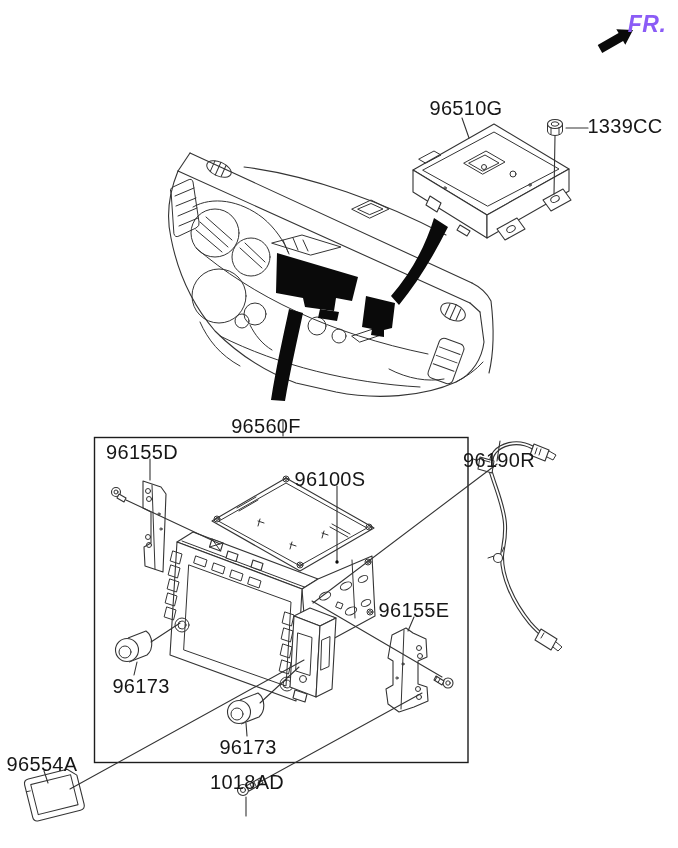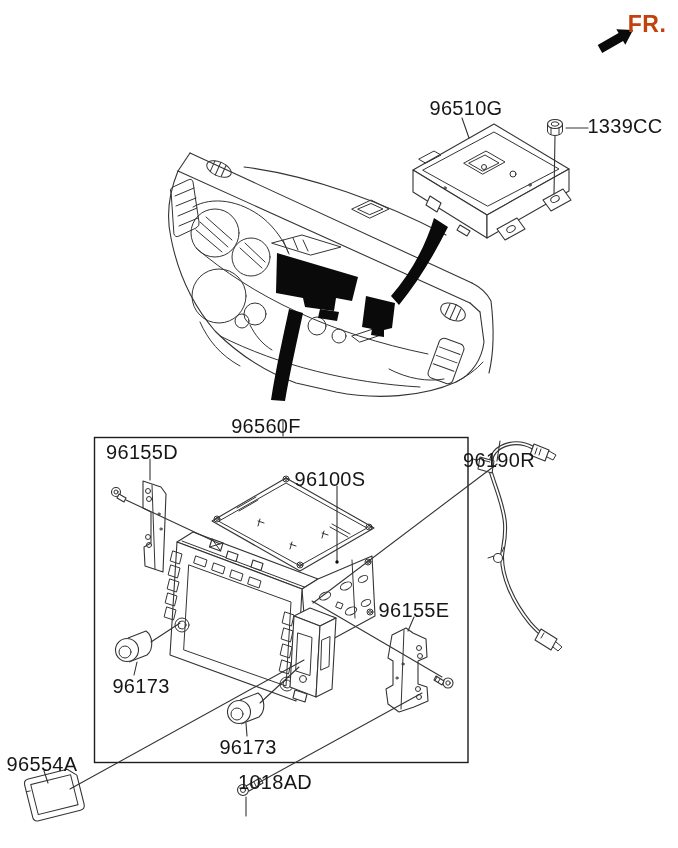--- a/index.html
+++ b/index.html
@@ -2,21 +2,21 @@
 <html><head>
 <meta charset="utf-8">
 <style>
   html,body{margin:0;padding:0;background:#fff;}
   .stage{position:relative;width:678px;height:848px;background:#ffffff;overflow:hidden;
          font-family:"Liberation Sans",sans-serif;color:#161616;}
   .stage svg{position:absolute;left:0;top:0;}
   .pl{position:absolute;transform:translateX(-50%);font-size:20px;line-height:1.05;
       letter-spacing:.3px;white-space:nowrap;color:#161616;}
   .fr-label{position:absolute;transform:translateX(-50%);font-size:23px;font-weight:bold;
-      letter-spacing:.5px;color:#c2410c;}
+      letter-spacing:.5px;color:#8b5cf6;font-style:italic;}
   .thin{stroke:#343434;stroke-width:1.1;fill:none;stroke-linecap:round;stroke-linejoin:round;}
   .thin2{stroke:#343434;stroke-width:1;fill:none;stroke-linecap:round;stroke-linejoin:round;}
   .face{stroke:#343434;stroke-width:1.1;fill:#ffffff;stroke-linejoin:round;}
   .solid{fill:#0a0a0a;stroke:none;}
   .frame{stroke:#1d1d1d;stroke-width:1.4;fill:none;}
   .cableOuter{stroke:#343434;stroke-width:4;fill:none;stroke-linecap:round;}
   .cableInner{stroke:#ffffff;stroke-width:1.8;fill:none;stroke-linecap:round;}
 </style>
 </head>
 <body>
@@ -286,14 +286,14 @@
   <div class="pl" style="left:466px;top:98px;">96510G</div>
   <div class="pl" style="left:625px;top:116px;">1339CC</div>
   <div class="pl" style="left:266px;top:403px;margin-top:13px;">96560F</div>
   <div class="pl" style="left:499px;top:422px;margin-top:28px;">96190R</div>
   <div class="pl" style="left:142px;top:442px;">96155D</div>
   <div class="pl" style="left:330px;top:469px;">96100S</div>
   <div class="pl" style="left:414px;top:600px;">96155E</div>
   <div class="pl" style="left:141px;top:676px;">96173</div>
   <div class="pl" style="left:248px;top:737px;">96173</div>
   <div class="pl" style="left:42px;top:754px;text-align:right;">96554A</div>
-  <div class="pl" style="left:247px;top:772px;margin-left:28px;">1018AD</div>
+  <div class="pl" style="left:247px;top:772px;">1018AD</div>
 </div>
 
 </body></html>

